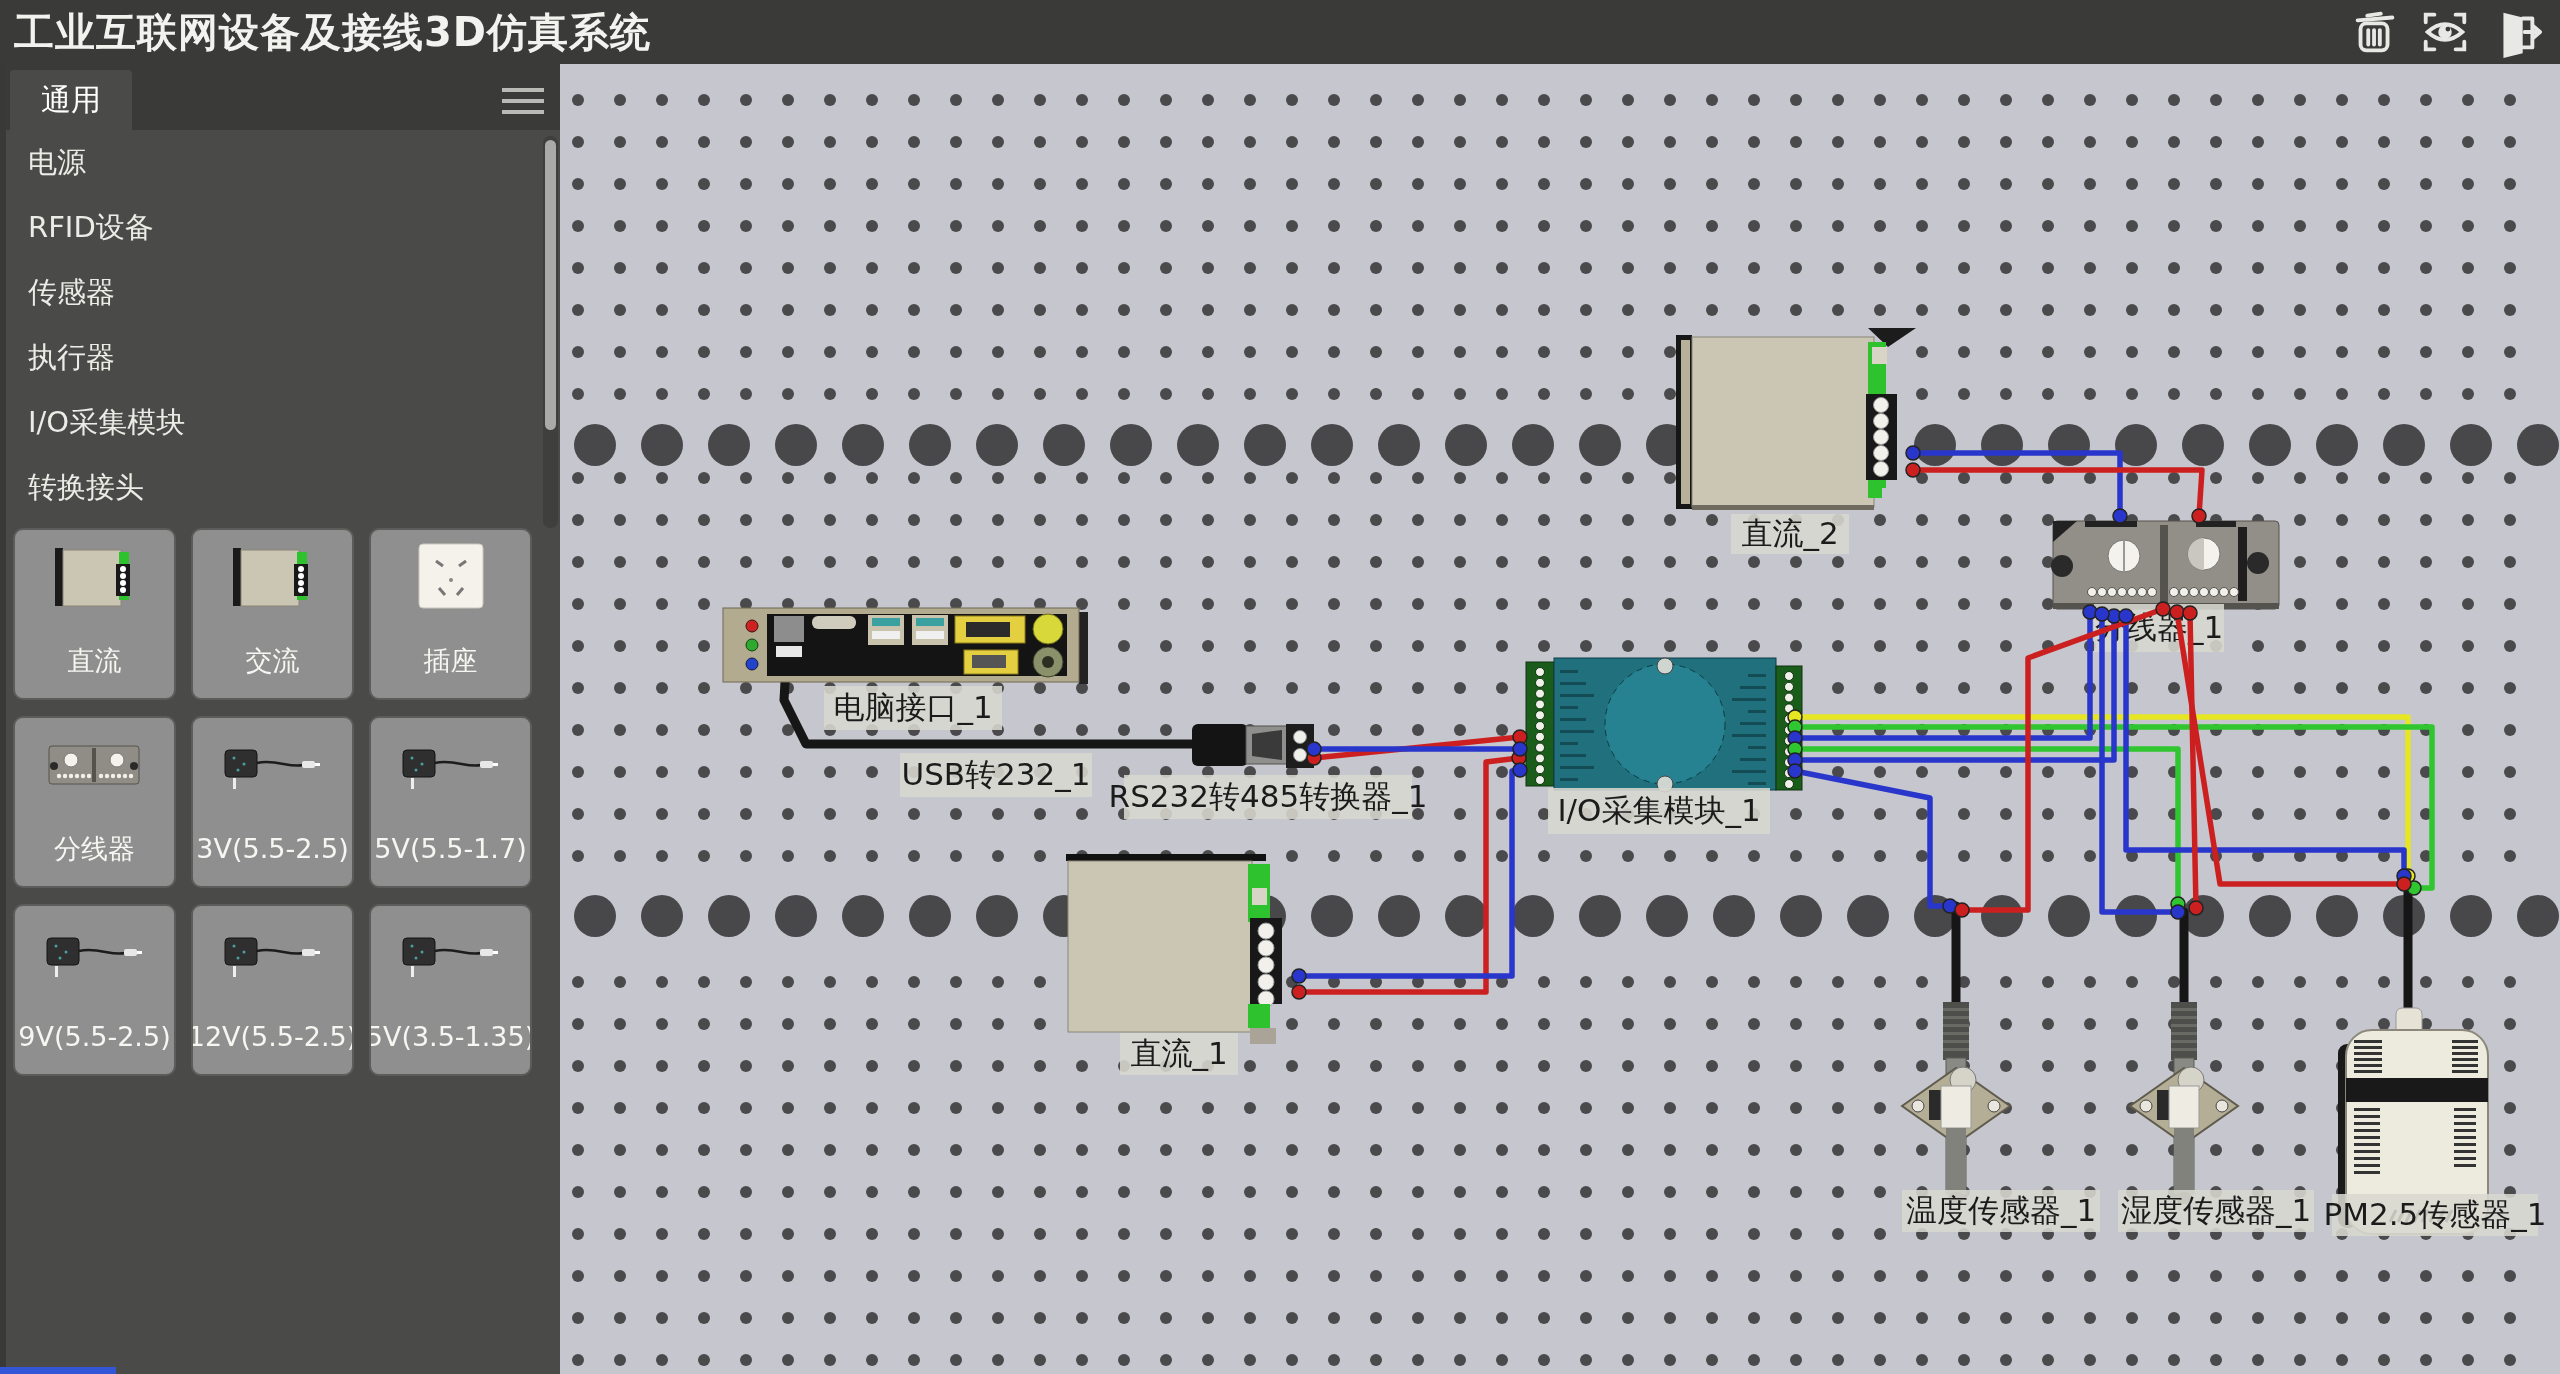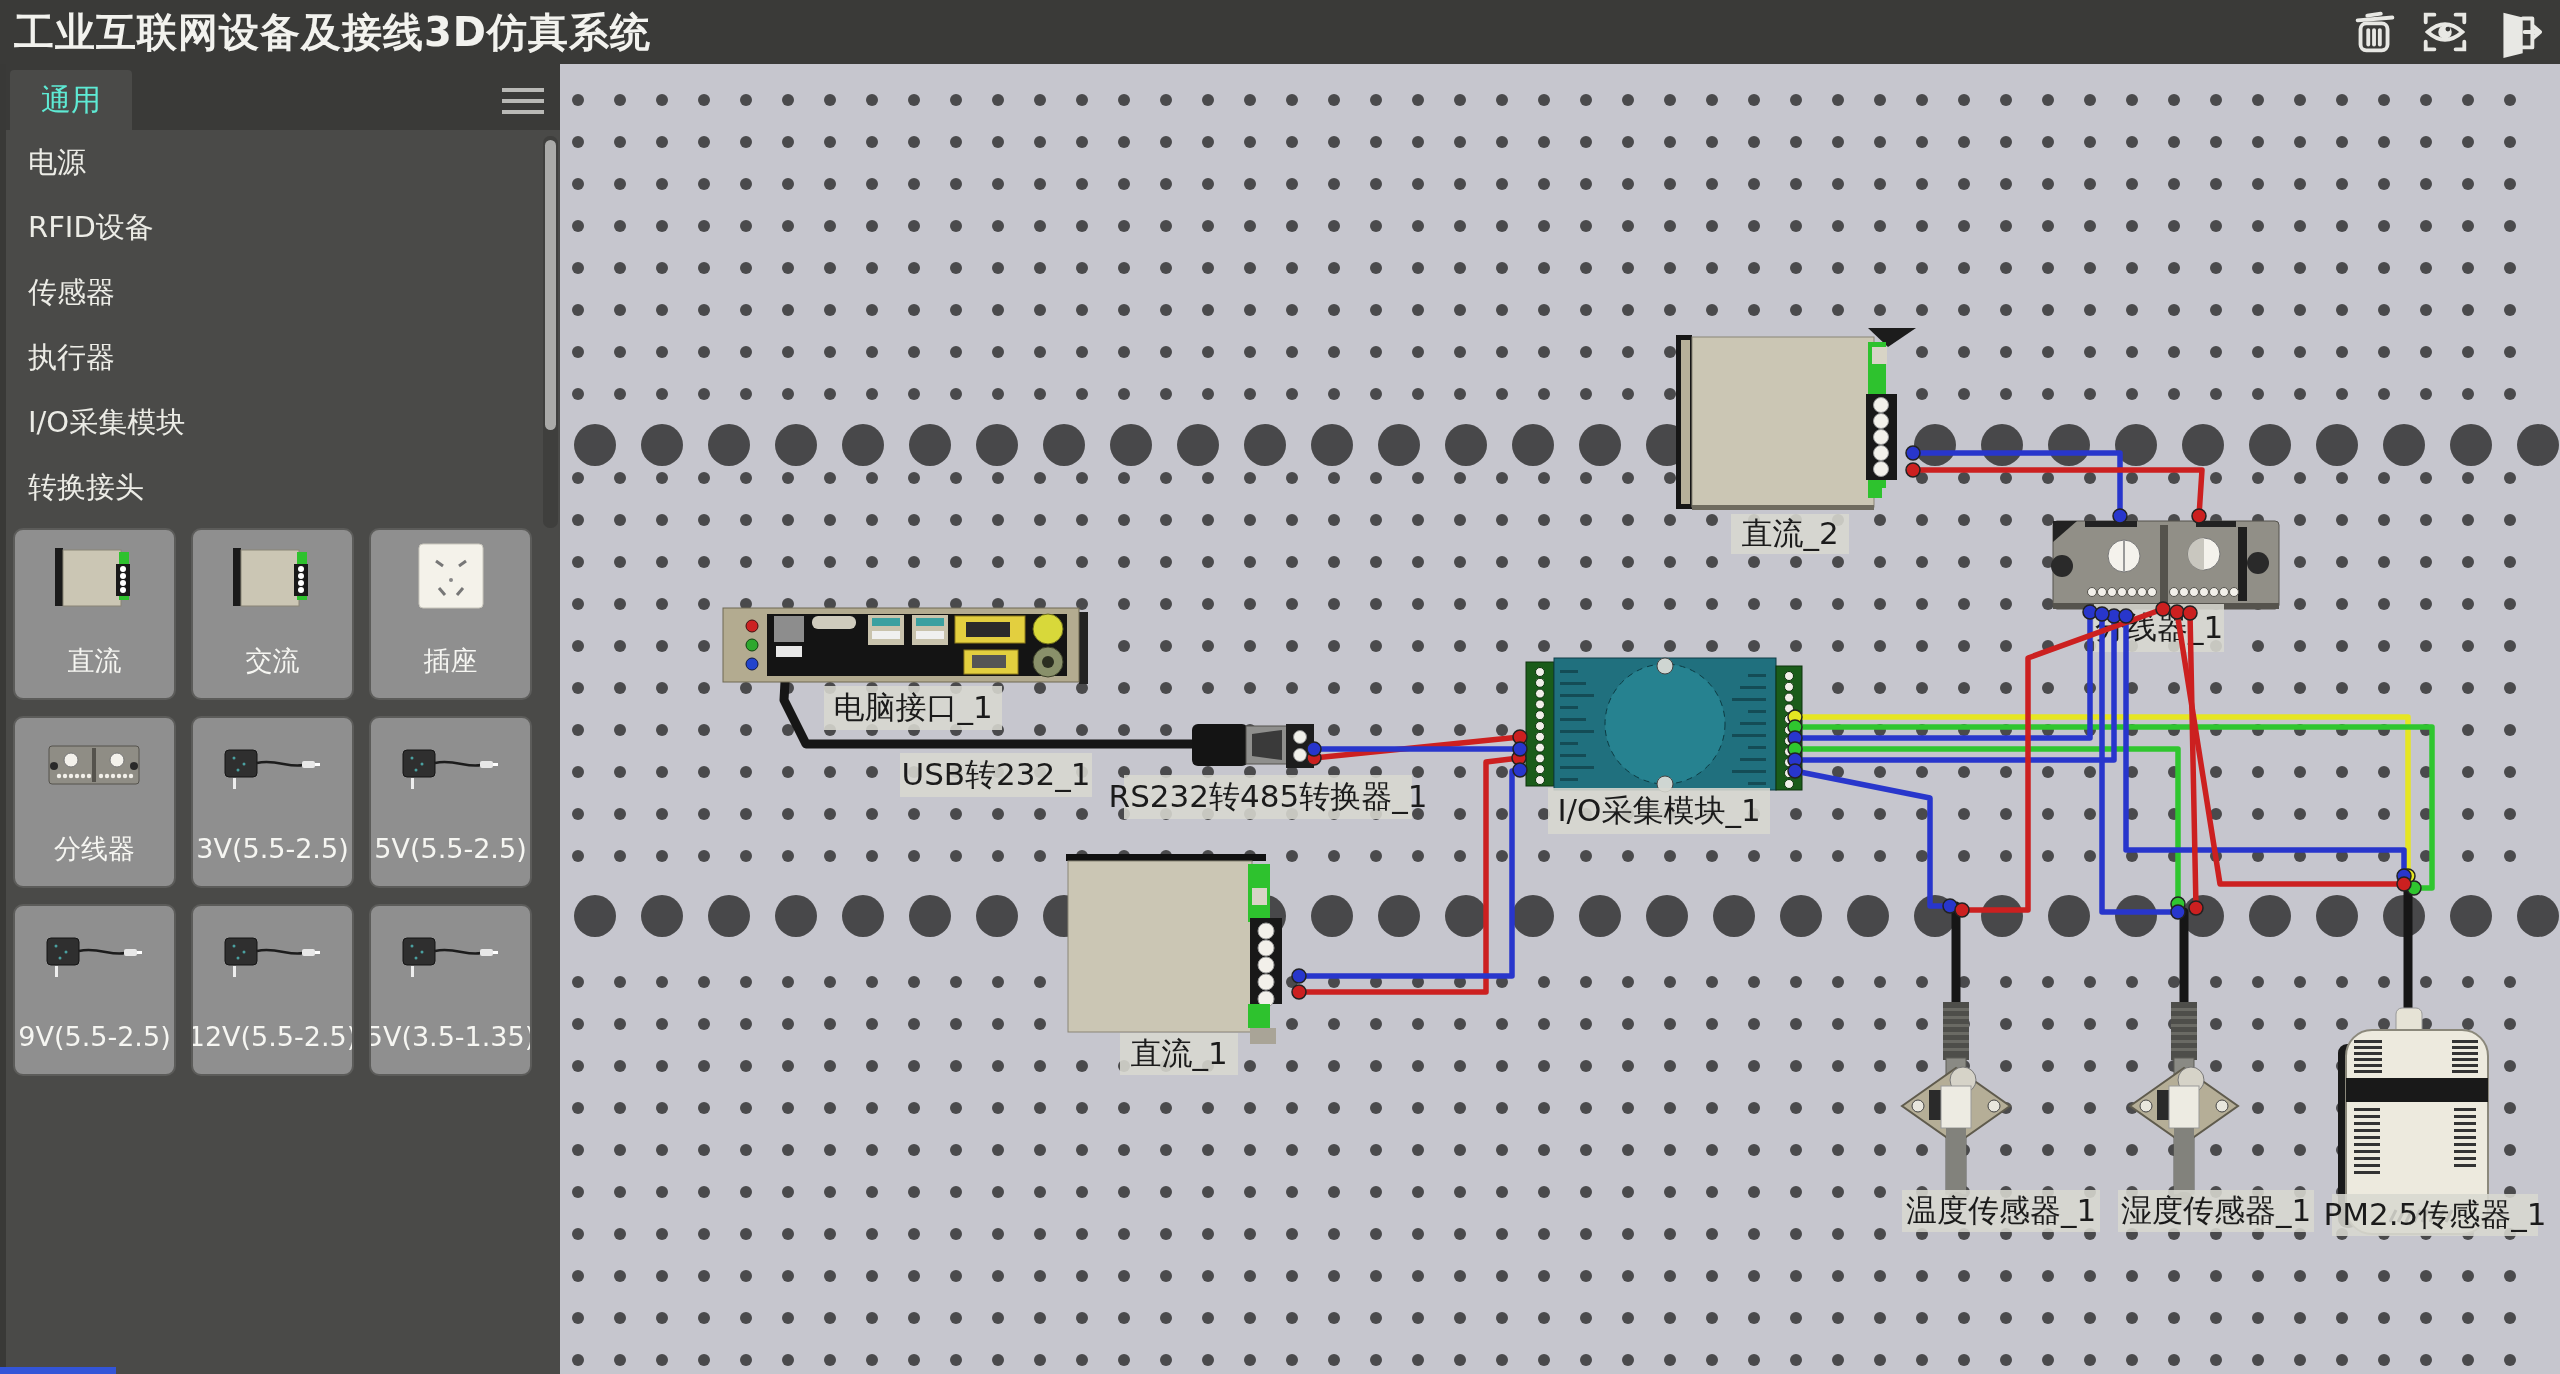--- a/index.html
+++ b/index.html
@@ -20,21 +20,21 @@
   #topbar .icons svg{display:block;cursor:pointer;}
   
   #sidebar{
     position:absolute;left:0;top:64px;width:560px;height:1310px;
     background:#4a4a48;z-index:9;
   }
   #sidebar .edge{position:absolute;left:0;top:0;width:6px;height:1310px;background:#39393б;background:#393937;}
   #tabbar{position:absolute;left:0;top:0;width:560px;height:66px;background:#3a3a38;}
   #tab-general{
     position:absolute;left:10px;top:6px;width:122px;height:60px;background:#4a4a48;
-    color:#5eead4;font-size:30px;display:flex;align-items:center;justify-content:center;
+    color:#ffffff;font-size:30px;display:flex;align-items:center;justify-content:center;
     border-top-left-radius:4px;border-top-right-radius:4px;cursor:pointer;
   }
   #hamburger{position:absolute;right:16px;top:24px;width:42px;height:28px;cursor:pointer;}
   #hamburger div{height:4px;background:#b9b9b6;margin-bottom:7px;}
   #menu{position:absolute;left:0;top:66px;width:540px;}
   .menu-item{
     height:65px;line-height:65px;padding-left:28px;color:#ececе6;color:#ecece6;
     font-size:29px;cursor:pointer;
   }
   #scrollbar{position:absolute;left:543px;top:72px;width:15px;height:392px;background:#3f3f3d;border-radius:7px;}
@@ -1927,21 +1927,21 @@
         <svg width="163" height="118" viewBox="0 0 163 118">
    <rect x="34" y="32" width="32" height="27" rx="4" fill="#2f2f2f" stroke="#151515"></rect>
    <circle cx="43" cy="40" r="1.5" fill="#4aa0a0"></circle>
           <circle cx="53" cy="46" r="1.5" fill="#4aa0a0"></circle>
    <circle cx="47" cy="52" r="1.5" fill="#4aa0a0"></circle>
    <rect x="42" y="60" width="3" height="11" fill="#eee"></rect>
    <path d="M66,45 C85,41 98,50 112,47" stroke="#1c1c1c" stroke-width="2.5" fill="none"></path>
    <rect x="111" y="43" width="13" height="7" rx="2" fill="#e8e8e8"></rect>
    <rect x="124" y="45" width="5" height="3" fill="#fff"></rect>
  </svg>
-        <div class="card-label">5V(5.5-2.5)</div>
+        <div class="card-label">5V(5.5-1.7)</div>
       </div>
       <div class="card">
         <svg width="163" height="118" viewBox="0 0 163 118">
    <rect x="34" y="32" width="32" height="27" rx="4" fill="#2f2f2f" stroke="#151515"></rect>
    <circle cx="43" cy="40" r="1.5" fill="#4aa0a0"></circle>
           <circle cx="53" cy="46" r="1.5" fill="#4aa0a0"></circle>
    <circle cx="47" cy="52" r="1.5" fill="#4aa0a0"></circle>
    <rect x="42" y="60" width="3" height="11" fill="#eee"></rect>
    <path d="M66,45 C85,41 98,50 112,47" stroke="#1c1c1c" stroke-width="2.5" fill="none"></path>
    <rect x="111" y="43" width="13" height="7" rx="2" fill="#e8e8e8"></rect>

